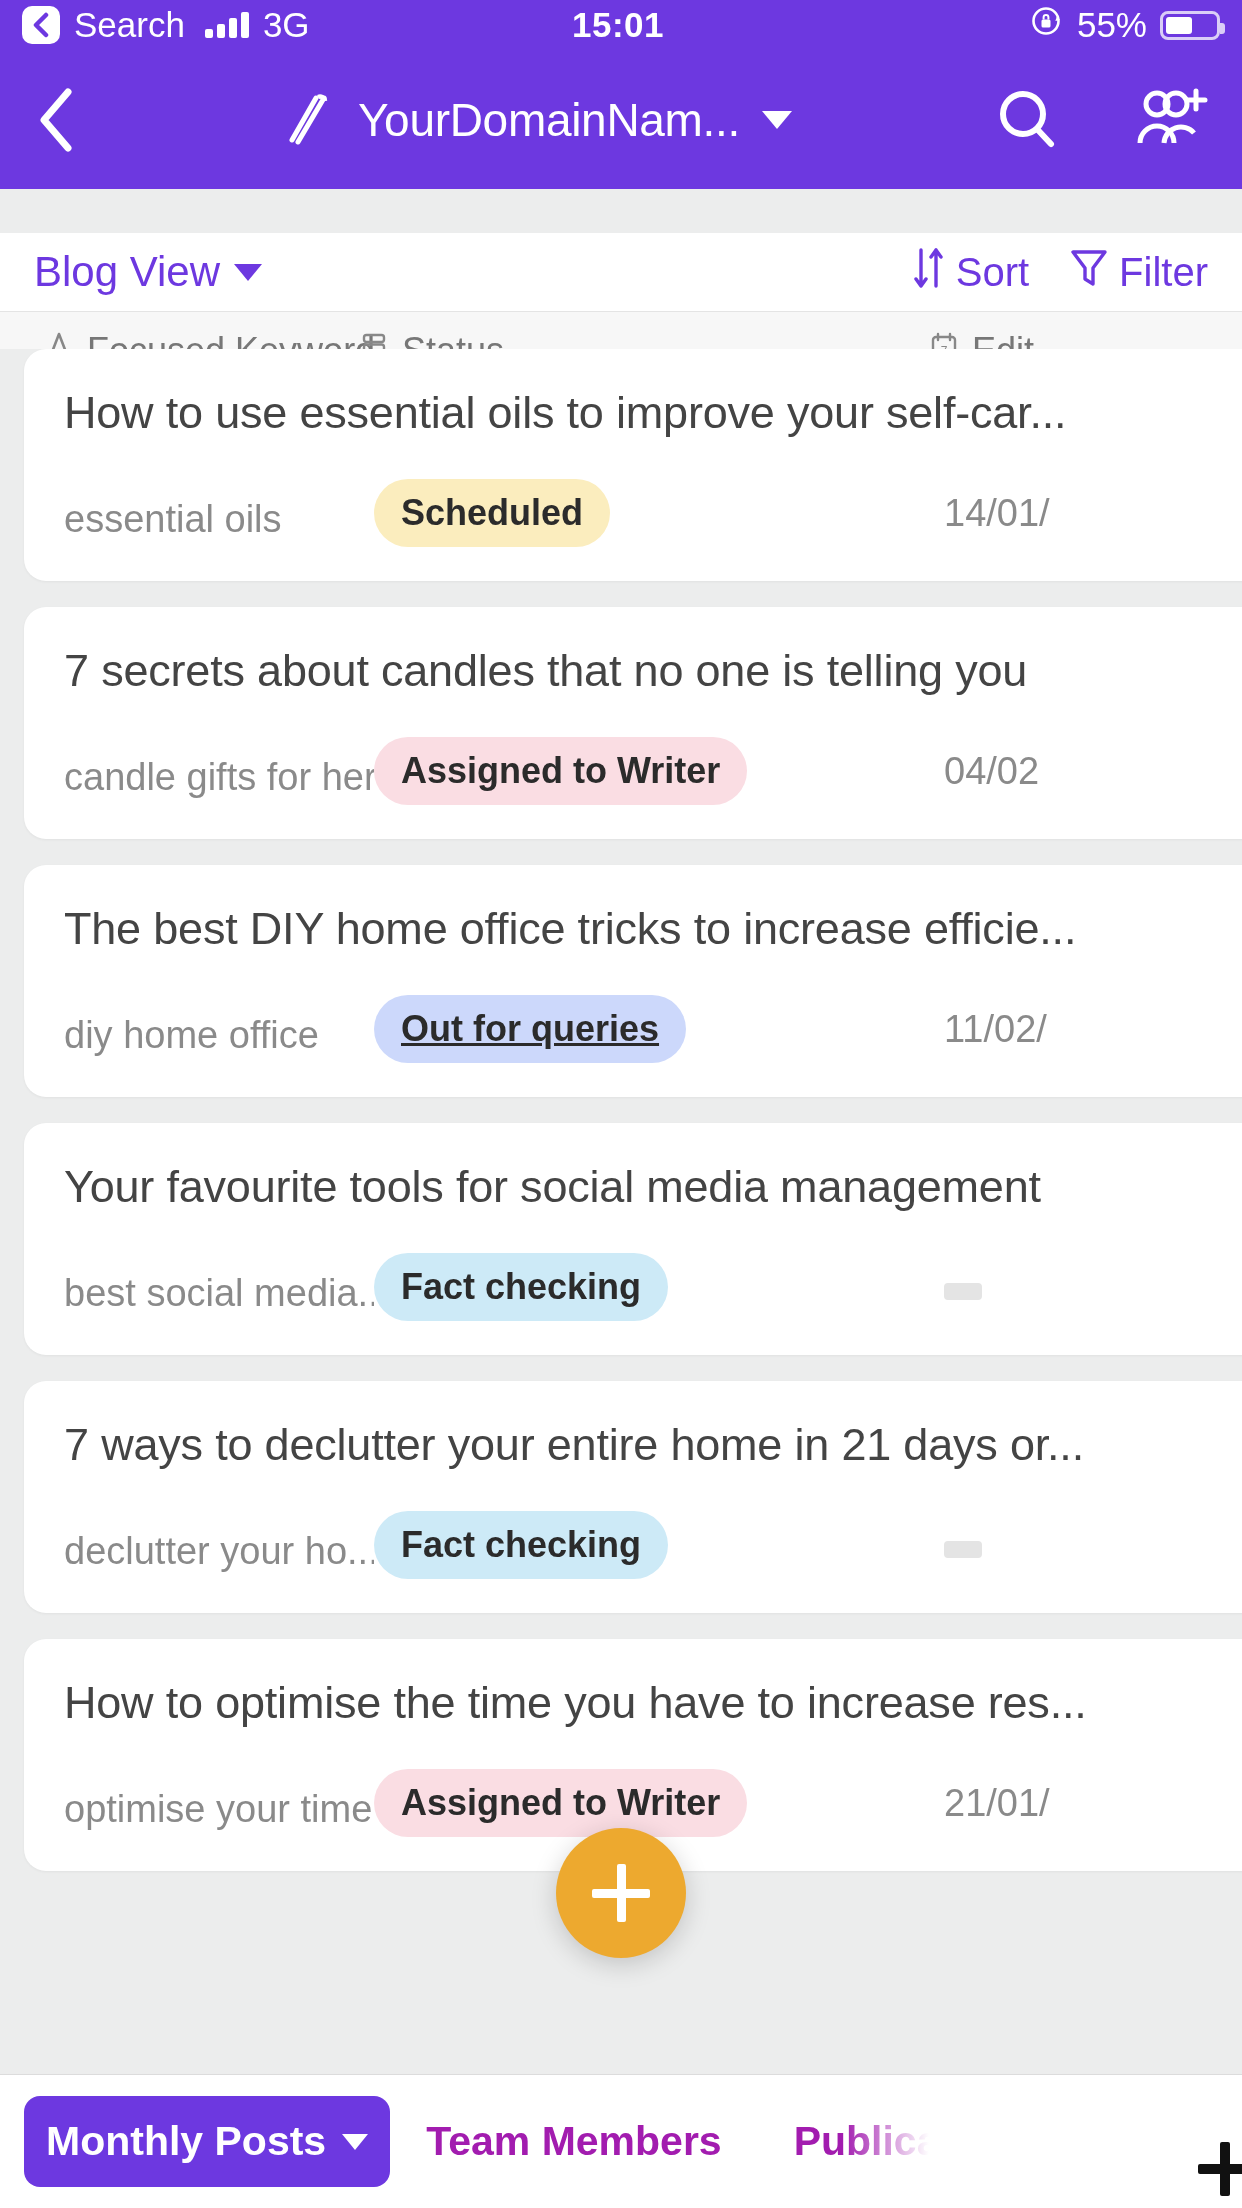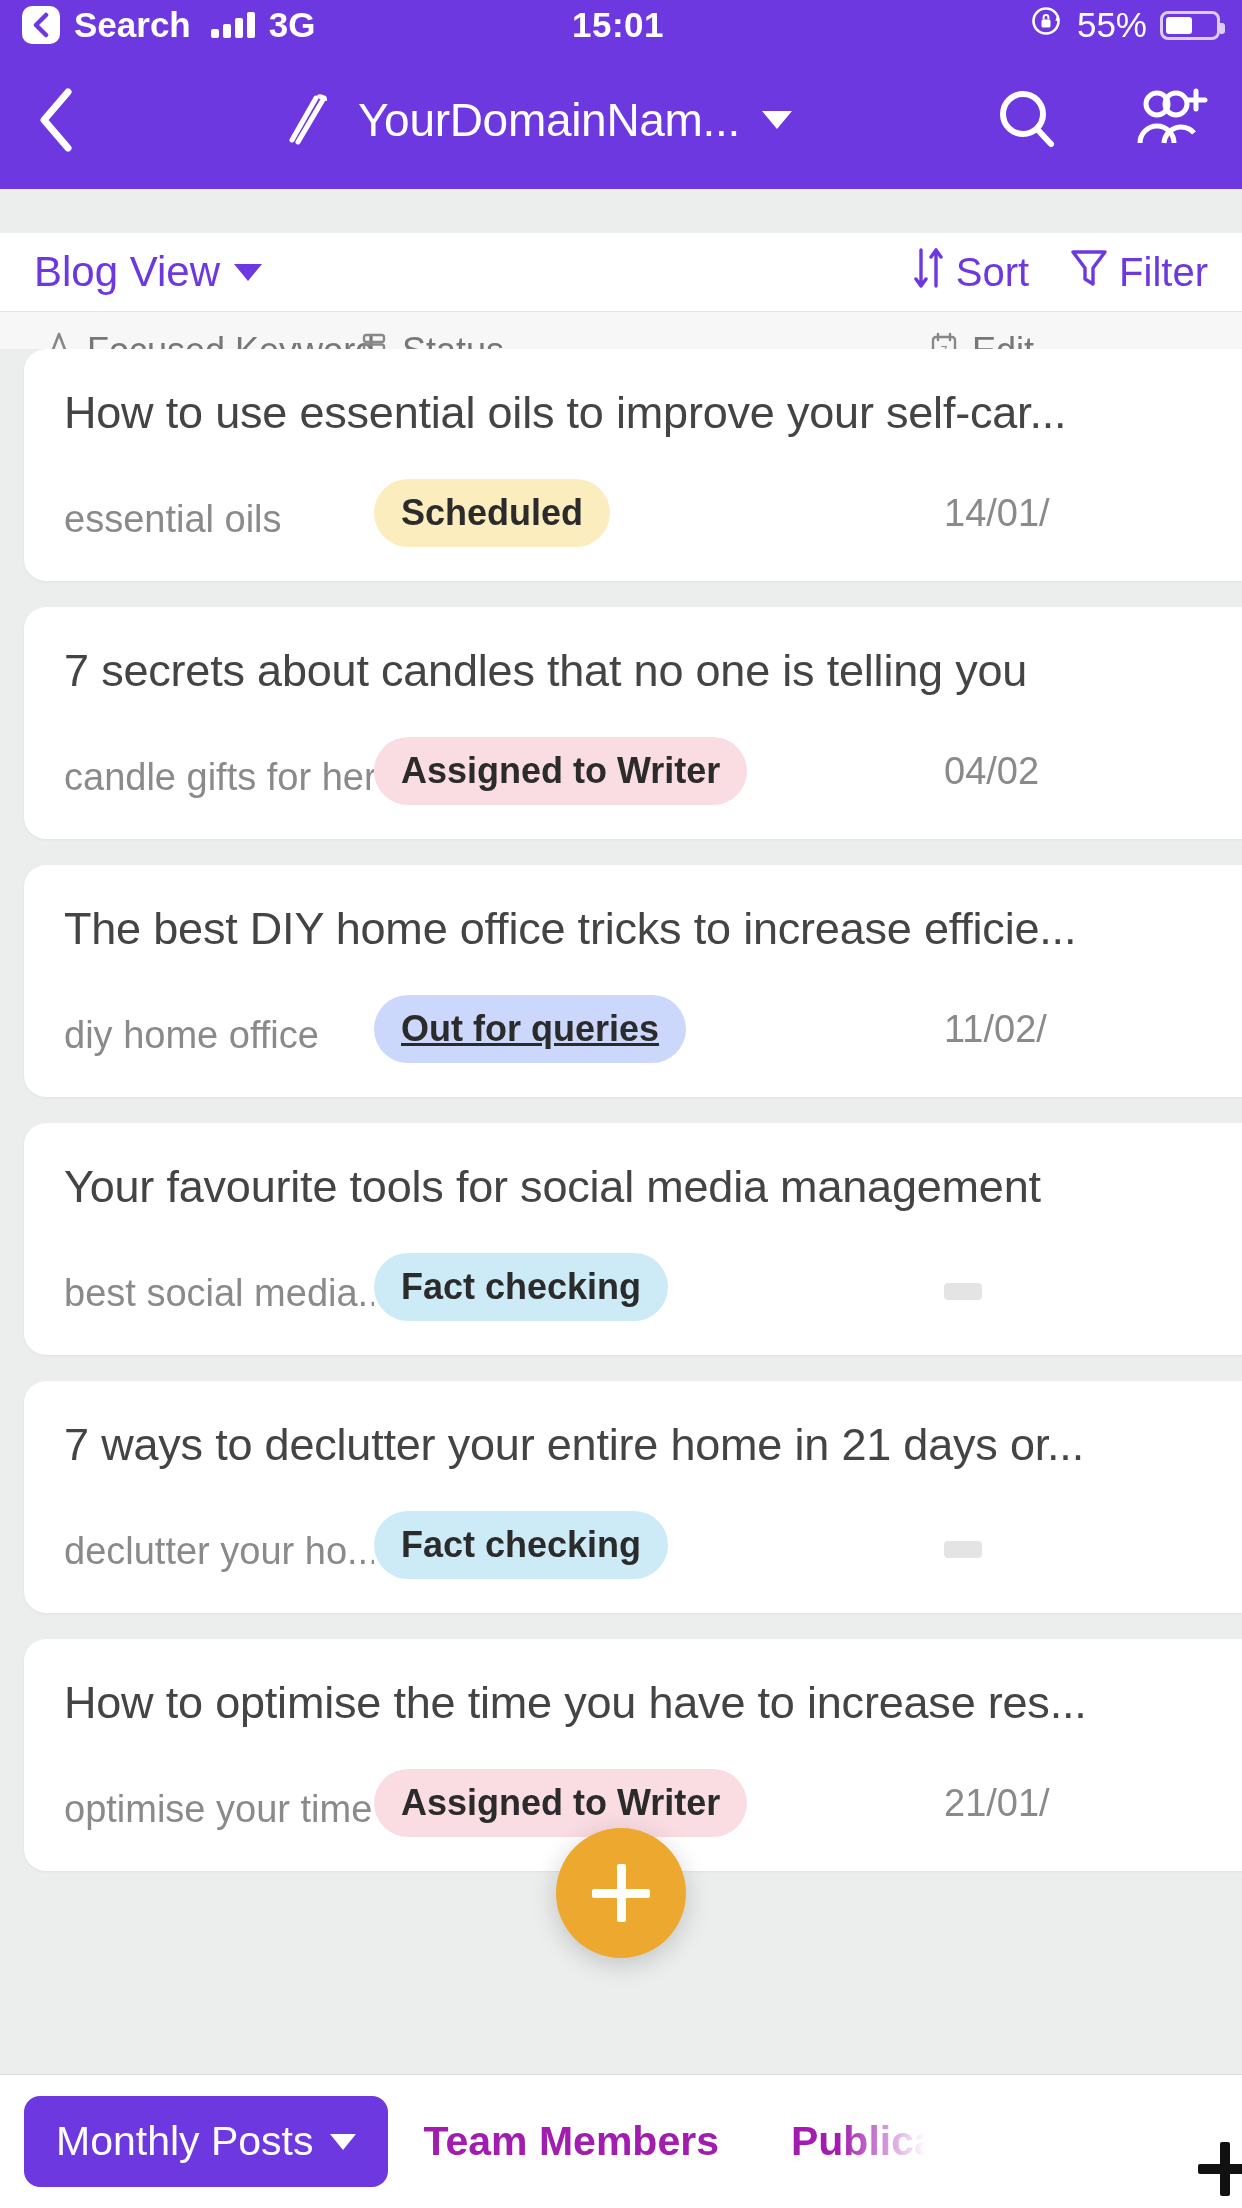--- a/index.html
+++ b/index.html
@@ -10,21 +10,21 @@
     overflow:hidden;
     position:relative;
   }
 
   
   #status-bar {
     height:50px; background:#6d38e0; color:#fff;
     display:flex; align-items:center; padding:0 22px;
     font-size:35px; font-weight:500; position:relative;
   }
-  .sb-left { display:flex; align-items:center; gap:14px;font-weight:bold; }
+  .sb-left { display:flex; align-items:center; gap:14px; }
   .sb-back-chip {
     width:38px; height:38px; background:#fff; border-radius:10px;
     display:flex; align-items:center; justify-content:center;
   }
   .sb-back-chip svg { display:block; }
   .sb-bars { display:flex; align-items:flex-end; gap:4px; height:26px; margin-left:6px;}
   .sb-bars i { display:block; width:8px; background:#fff; border-radius:2px; }
   .sb-bars i:nth-child(1){height:9px;} .sb-bars i:nth-child(2){height:14px;}
   .sb-bars i:nth-child(3){height:20px;} .sb-bars i:nth-child(4){height:26px;}
   .sb-time {
@@ -109,21 +109,21 @@
   #fab .plus-h { width:58px; height:9px; }
 
   
   #bottom-bar {
     position:absolute; bottom:0; left:0; right:0; height:134px;
     background:#fff; border-top:1px solid #dcdcdc;
     display:flex; align-items:center; padding:0 24px; gap:0; overflow:hidden;
   }
   .tab-pill {
     background:#6d38e0; color:#fff; border-radius:16px;
-    padding:22px 32px; font-size:41px; font-weight:400;
+    padding:22px 22px; font-size:41px; font-weight:700;
     display:flex; align-items:center; gap:16px; white-space:nowrap;
   }
   .tab-plain {
     color:#a21caf; font-size:41px; font-weight:700; padding:0 36px; white-space:nowrap;text-align:right;
   }
   #tab-publications { position:relative; overflow:hidden; max-width:260px; padding-right:0; }
   #tab-publications::after{
     content:""; position:absolute; right:0; top:0; bottom:0; width:110px;
     background:linear-gradient(to right, rgba(255,255,255,0), #fff 78%);
   }

